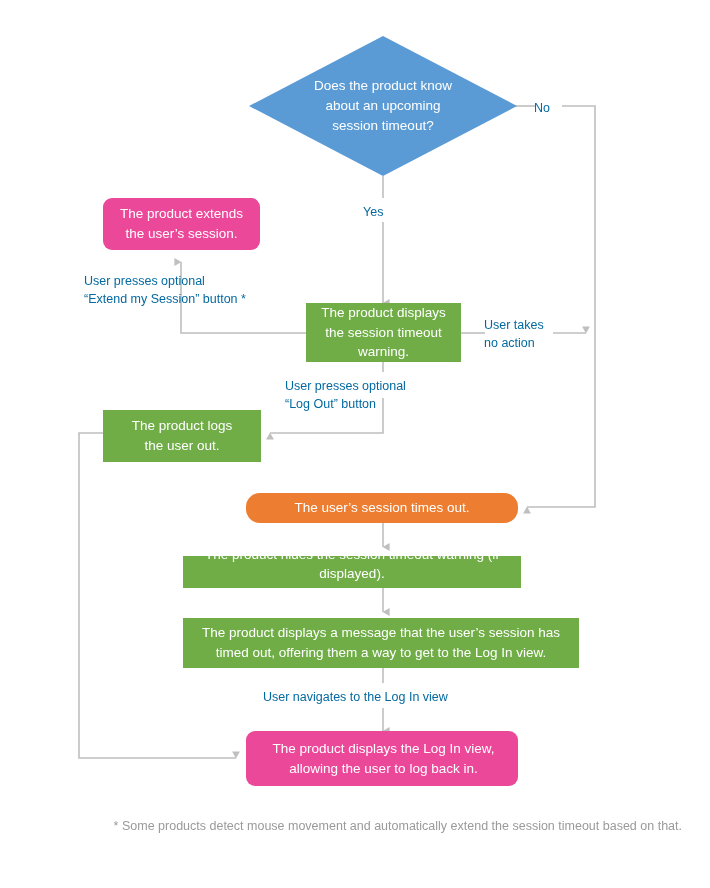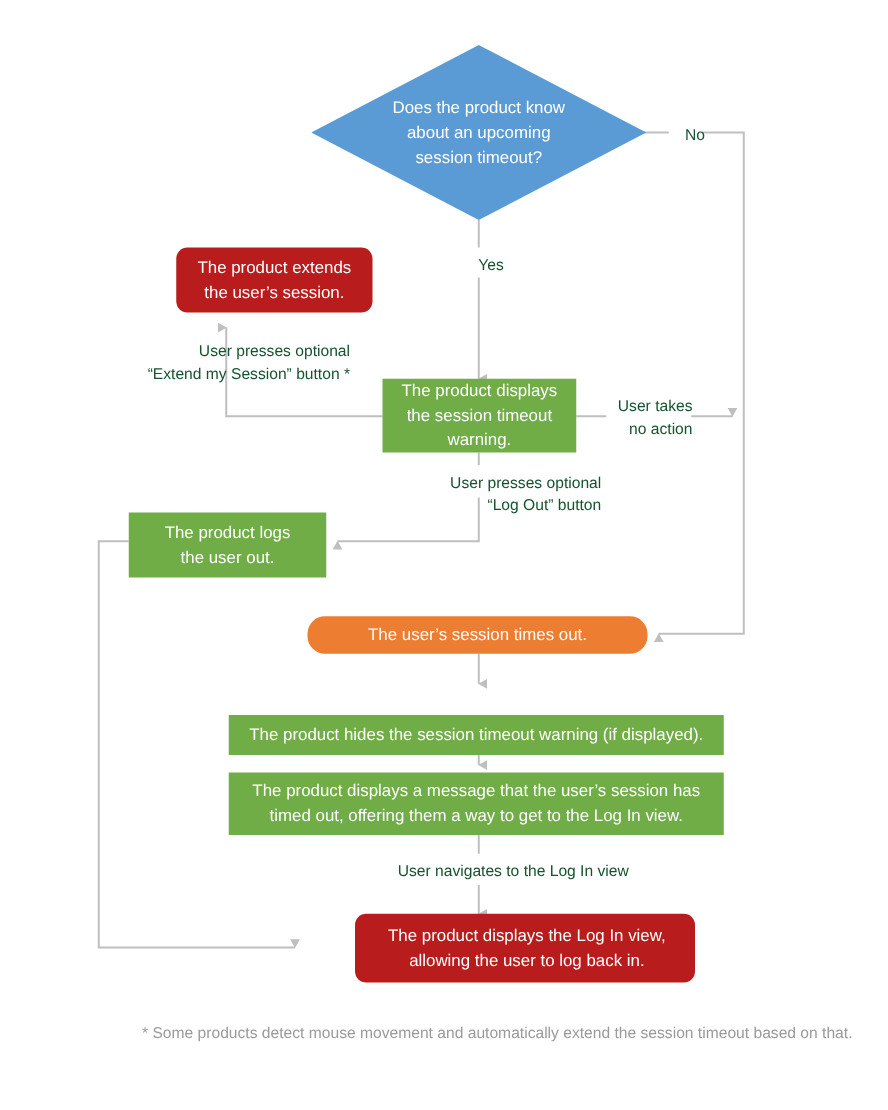--- a/index.html
+++ b/index.html
@@ -34,40 +34,40 @@
     display: flex;
     align-items: center;
     justify-content: center;
     text-align: center;
     color: #ffffff;
     font-size: 13.5px;
     line-height: 1.45;
     padding: 4px 10px;
   }
   .node-green  { background: #70AD47; }
-  .node-gray   { background: #b91c1c; border-radius: 9px; margin-left: 38px; }
+  .node-gray   { background: #ec4899; border-radius: 9px; }
   .node-orange { background: #ED7D31; }
   .node-diamond {
     position: absolute;
     color: #ffffff;
     font-size: 13.5px;
     line-height: 1.5;
     text-align: center;
     display: flex;
     align-items: center;
     justify-content: center;
     background: #5B9BD5;
     clip-path: polygon(50% 0%, 100% 50%, 50% 100%, 0% 50%);
   }
   .edge-label {
     position: absolute;
-    color: #14532d;
+    color: #0369a1;
     font-size: 12.5px;
     line-height: 1.45;
-    text-align: right;
+    text-align: left;
     white-space: pre-line;
   }
   .footnote {
     position: absolute;
     color: #9a9a9a;
     font-size: 12.5px;
     line-height: 1.4;
     text-align: left;
   }
 </style>
@@ -132,21 +132,21 @@
   </div>
 
   <div class="node node-green" style="left:103px; top:410px; width:158px; height:52px;">
     <span style="display:block; width:115px;">The product logs the user out.</span>
   </div>
 
   <div class="node node-orange" style="left:246px; top:493px; width:272px; height:30px;border-radius:14px;">
     <span>The user’s session times out.</span>
   </div>
 
-  <div class="node node-green" style="left:183px; top:572px; width:396px; height:32px;">
+  <div class="node node-green" style="left:183px; top:556px; width:338px; height:32px;align-items:flex-end;">
     <span>The product hides the session timeout warning (if displayed).</span>
   </div>
 
   <div class="node node-green" style="left:183px; top:618px; width:396px; height:50px;">
     <span style="display:block; width:372px;">The product displays a message that the user’s session has timed out, offering them a way to get to the Log In view.</span>
   </div>
 
   <div class="node node-gray" style="left:246px; top:731px; width:272px; height:55px;padding-left:13px;">
     <span style="display:block; width:235px;">The product displays the Log In view, allowing the user to log back in.</span>
   </div>

